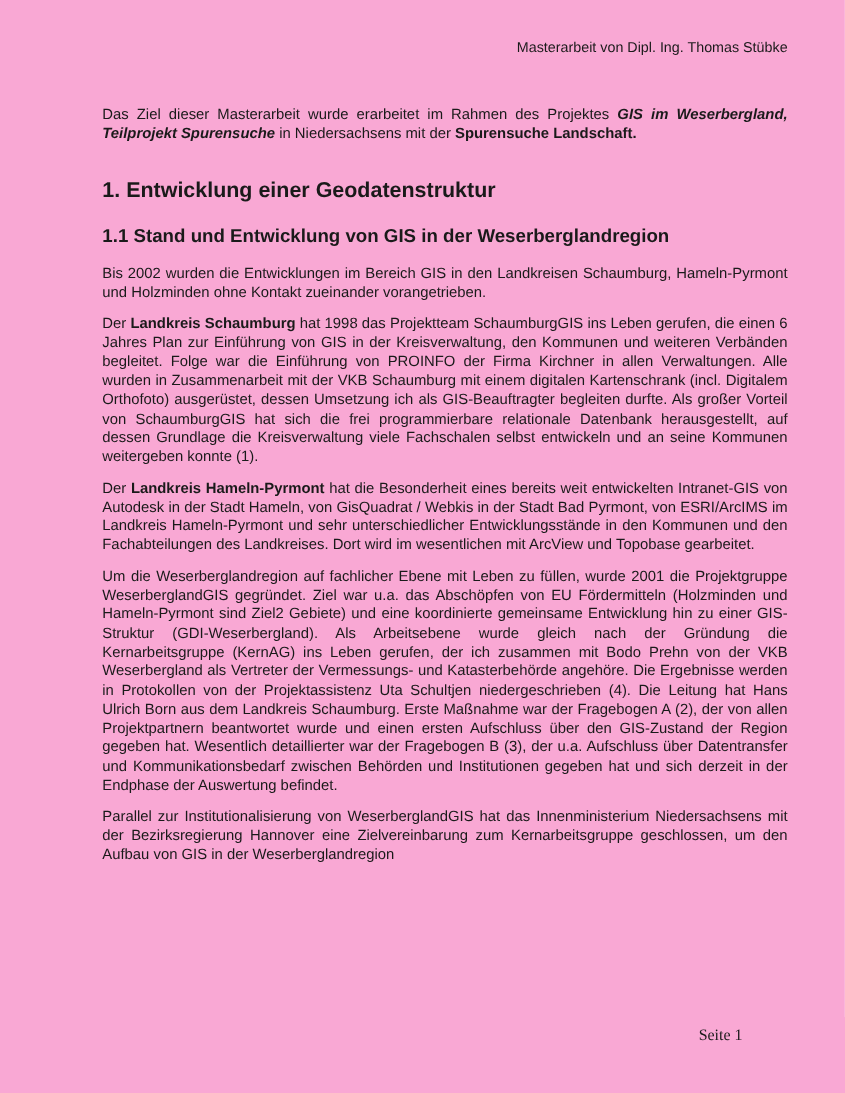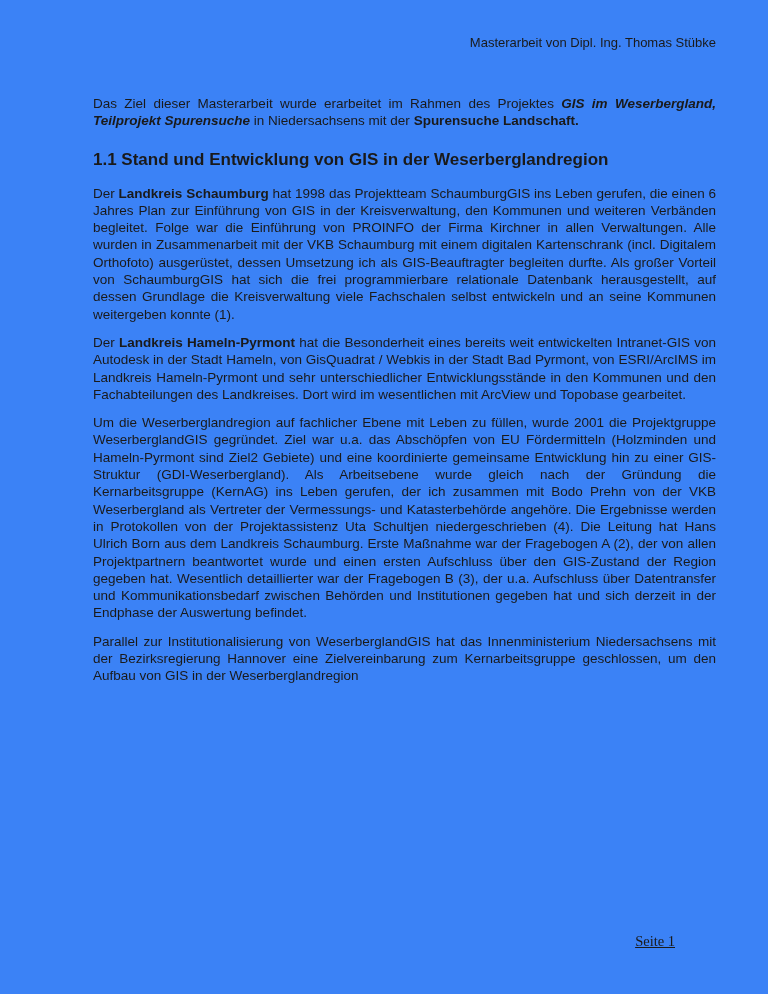--- a/index.html
+++ b/index.html
@@ -7,21 +7,21 @@
   body {
     width: 768px;
     height: 994px;
     background: #ffffff;
     font-family: "Liberation Sans", sans-serif;
   }
   .page {
     position: relative;
     width: 768px;
     height: 994px;
-    background: #3b82f6;
+    background: #f9a8d4;
     color: #1a1a1a;
     overflow: hidden;
   }
   .header {
     position: absolute;
     top: 34px;
     left: 93px;
     width: 623px;
     text-align: right;
     font-size: 13px;
@@ -61,37 +61,38 @@
   .run-bi { font-weight: bold; font-style: italic; }
   .run-u  { }
   .footer {
     position: absolute;
     top: 932px;
     right: 93px;
     font-family: "Liberation Serif", serif;
     font-size: 14.5px;
     line-height: 18px;
     color: #1a1a1a;
-    text-decoration: underline;
   }
 </style>
 </head>
 <body>
 
 <div class="page">
 
   <div class="header">Masterarbeit von Dipl. Ing. Thomas Stübke</div>
 
   <div class="content">
 
     <p class="first"><span class="run-n">Das Ziel dieser Masterarbeit wurde erarbeitet im Rahmen des Projektes </span><span class="run-bi">GIS im Weserbergland, Teilprojekt Spurensuche</span><span class="run-n"> in Niedersachsens mit der </span><span class="run-b">Spurensuche Landschaft.</span></p>
 
+    <h1>1. Entwicklung einer Geodatenstruktur</h1>
 
     <h2>1.1 Stand und Entwicklung von GIS in der Weserberglandregion</h2>
 
+    <p><span class="run-n">Bis 2002 wurden die Entwicklungen im Bereich GIS in den Landkreisen Schaumburg, Hameln-Pyrmont und Holzminden ohne Kontakt zueinander vorangetrieben.</span></p>
 
     <p><span class="run-n">Der </span><span class="run-b">Landkreis Schaumburg</span><span class="run-n"> hat 1998 das Projektteam SchaumburgGIS ins Leben gerufen, die einen 6 Jahres Plan zur Einführung von GIS in der Kreisverwaltung, den Kommunen und weiteren Verbänden begleitet. Folge war die Einführung von PROINFO der Firma Kirchner in allen Verwaltungen. Alle wurden in Zusammenarbeit mit der VKB Schaumburg mit einem digitalen Kartenschrank (incl. Digitalem Orthofoto) ausgerüstet, dessen Umsetzung ich als GIS-Beauftragter begleiten durfte. Als großer Vorteil von SchaumburgGIS hat sich die frei programmierbare relationale Datenbank herausgestellt, auf dessen Grundlage die Kreisverwaltung viele Fachschalen selbst entwickeln und an seine Kommunen weitergeben konnte (1).</span></p>
 
     <p><span class="run-n">Der </span><span class="run-b">Landkreis Hameln-Pyrmont</span><span class="run-n"> hat die Besonderheit eines bereits weit entwickelten Intranet-GIS von Autodesk in der Stadt Hameln, von GisQuadrat / Webkis in der Stadt Bad Pyrmont, von ESRI/ArcIMS im Landkreis Hameln-Pyrmont und sehr unterschiedlicher Entwicklungsstände in den Kommunen und den Fachabteilungen des Landkreises. Dort wird im wesentlichen mit ArcView und Topobase gearbeitet.</span></p>
 
 
     <p><span class="run-n">Um die Weserberglandregion auf fachlicher Ebene mit Leben zu füllen, wurde 2001 die Projektgruppe WeserberglandGIS gegründet. Ziel war u.a. das Abschöpfen von EU Fördermitteln (Holzminden und Hameln-Pyrmont sind Ziel2 Gebiete) und eine koordinierte gemeinsame Entwicklung hin zu einer GIS-Struktur (GDI-Weserbergland). Als Arbeitsebene wurde gleich nach der Gründung die Kernarbeitsgruppe (KernAG) ins Leben gerufen, der ich zusammen mit Bodo Prehn von der VKB Weserbergland als Vertreter der Vermessungs- und Katasterbehörde angehöre. Die Ergebnisse werden in Protokollen von der Projektassistenz Uta Schultjen niedergeschrieben (4). Die Leitung hat Hans Ulrich Born aus dem Landkreis Schaumburg. Erste Maßnahme war der Fragebogen A (2), der von allen Projektpartnern beantwortet wurde und einen ersten Aufschluss über den GIS-Zustand der Region gegeben hat. Wesentlich detaillierter war der Fragebogen B (3), der u.a. Aufschluss über Datentransfer und Kommunikationsbedarf zwischen Behörden und Institutionen gegeben hat und sich derzeit in der Endphase der Auswertung befindet.</span></p>
 
     <p><span class="run-n">Parallel zur Institutionalisierung von </span><span class="run-u">WeserberglandGIS</span><span class="run-n"> hat das Innenministerium Niedersachsens mit der Bezirksregierung Hannover eine Zielvereinbarung zum Kernarbeitsgruppe geschlossen, um den Aufbau von GIS in der Weserberglandregion</span></p>
 

